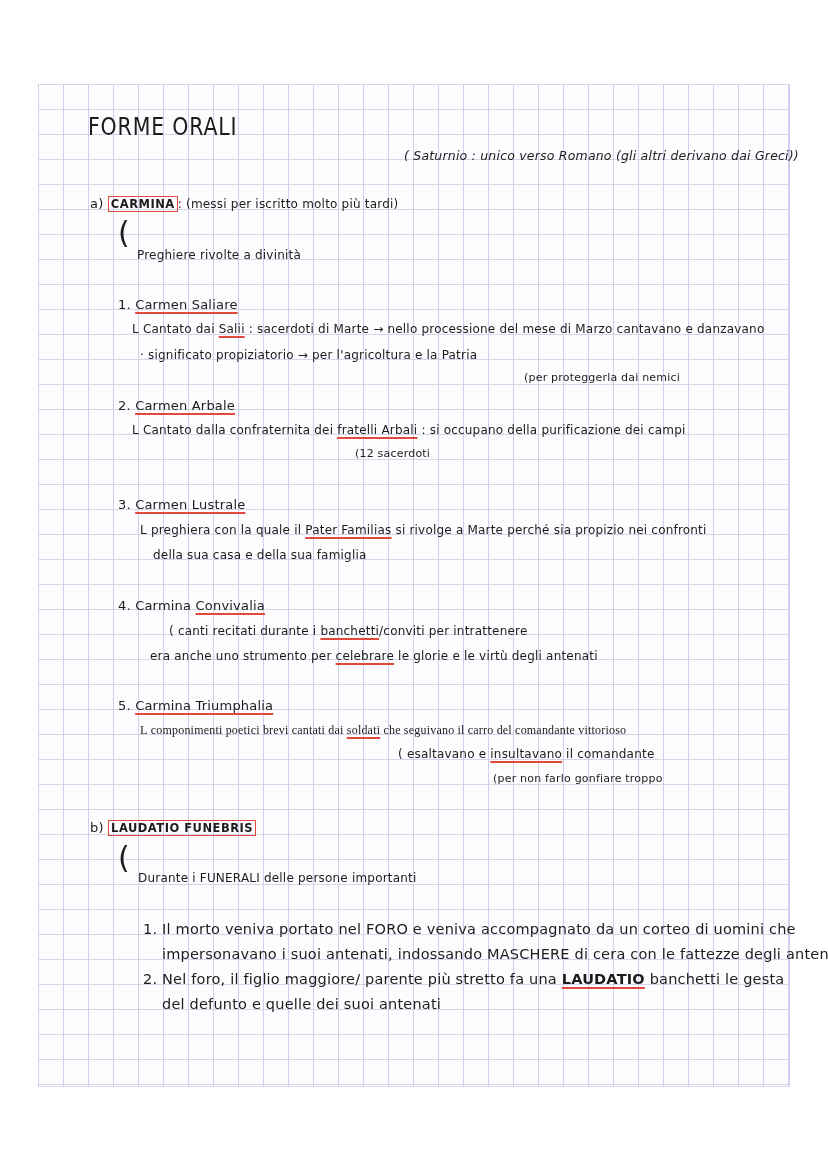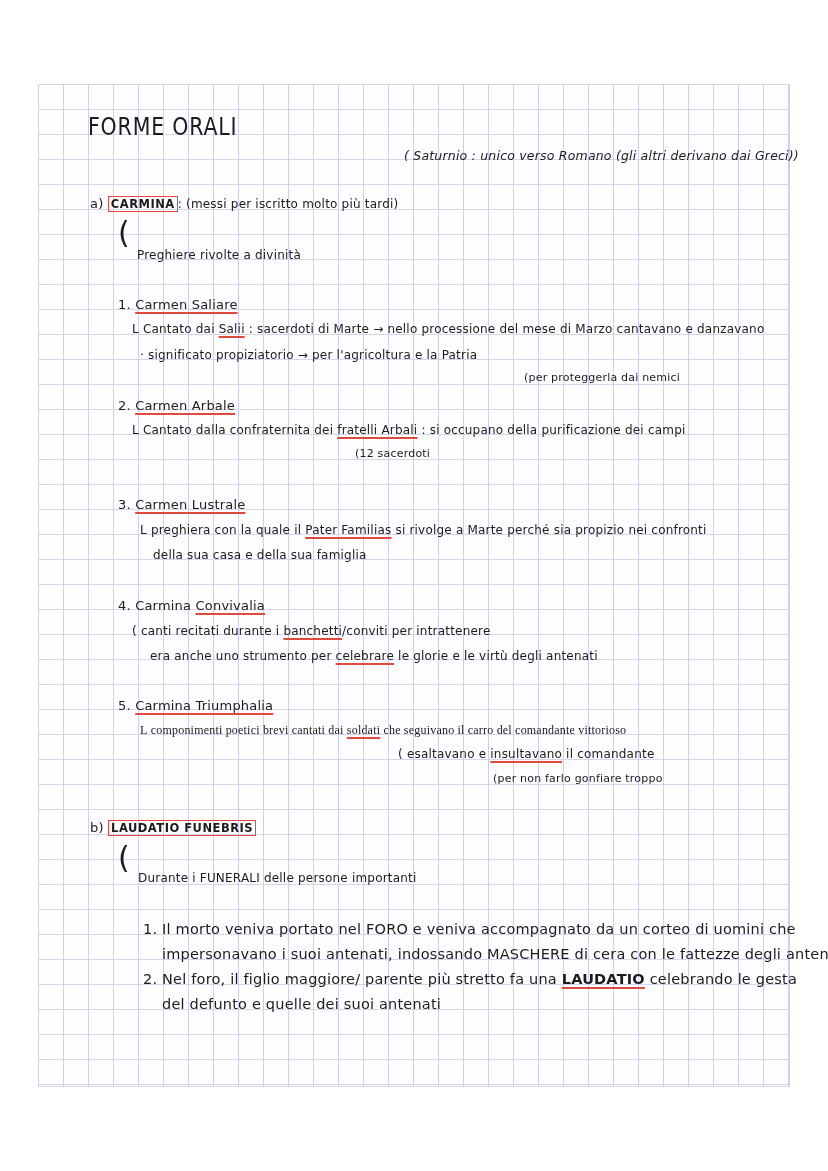--- a/index.html
+++ b/index.html
@@ -77,21 +77,21 @@
 <div class="t sm" style="left:140px; top:522px;">
   <span class="hook">L</span>
   <span>preghiera con la quale il </span><span class="u">Pater Familias</span><span> si rivolge a Marte perché sia propizio nei confronti</span>
 </div>
 <div class="t sm" style="left:153px; top:547px;">della sua casa e della sua famiglia</div>
 
 <div class="t" style="left:118px; top:598px;">
   <span>4.</span>
   <span>Carmina </span><span class="u">Convivalia</span>
 </div>
-<div class="t sm" style="left:132px; top:623px;">
+<div class="t sm" style="left:138px; top:623px;padding-left:31px;">
   <span class="hook">(</span>
   <span>canti recitati durante i </span><span class="u">banchetti</span><span>/conviti per intrattenere</span>
 </div>
 <div class="t sm" style="left:150px; top:648px;">
   <span>era anche uno strumento per </span><span class="u">celebrare</span><span> le glorie e le virtù degli antenati</span>
 </div>
 
 <div class="t" style="left:118px; top:698px;">
   <span>5.</span>
   <span class="u">Carmina Triumphalia</span>
@@ -115,15 +115,15 @@
 <div class="t bigparen" style="left:118px; top:843px;">(</div>
 <div class="t sm" style="left:138px; top:870px;">Durante i FUNERALI delle persone importanti</div>
 
 <div class="t big" style="left:143px; top:920px;">
   <span>1.</span>
   <span>Il morto veniva portato nel FORO e veniva accompagnato da un corteo di uomini che</span>
 </div>
 <div class="t big" style="left:162px; top:945px;">impersonavano i suoi antenati, indossando MASCHERE di cera con le fattezze degli antenati</div>
 <div class="t big" style="left:143px; top:970px;">
   <span>2.</span>
-  <span>Nel foro, il figlio maggiore/ parente più stretto fa una </span><span class="u bold">LAUDATIO</span><span> celebrando le gesta</span>
+  <span>Nel foro, il figlio maggiore/ parente più stretto fa una </span><span class="u bold">LAUDATIO</span><span> banchetti le gesta</span>
 </div>
 <div class="t big" style="left:162px; top:995px;">del defunto e quelle dei suoi antenati</div>
 
 </body></html>

